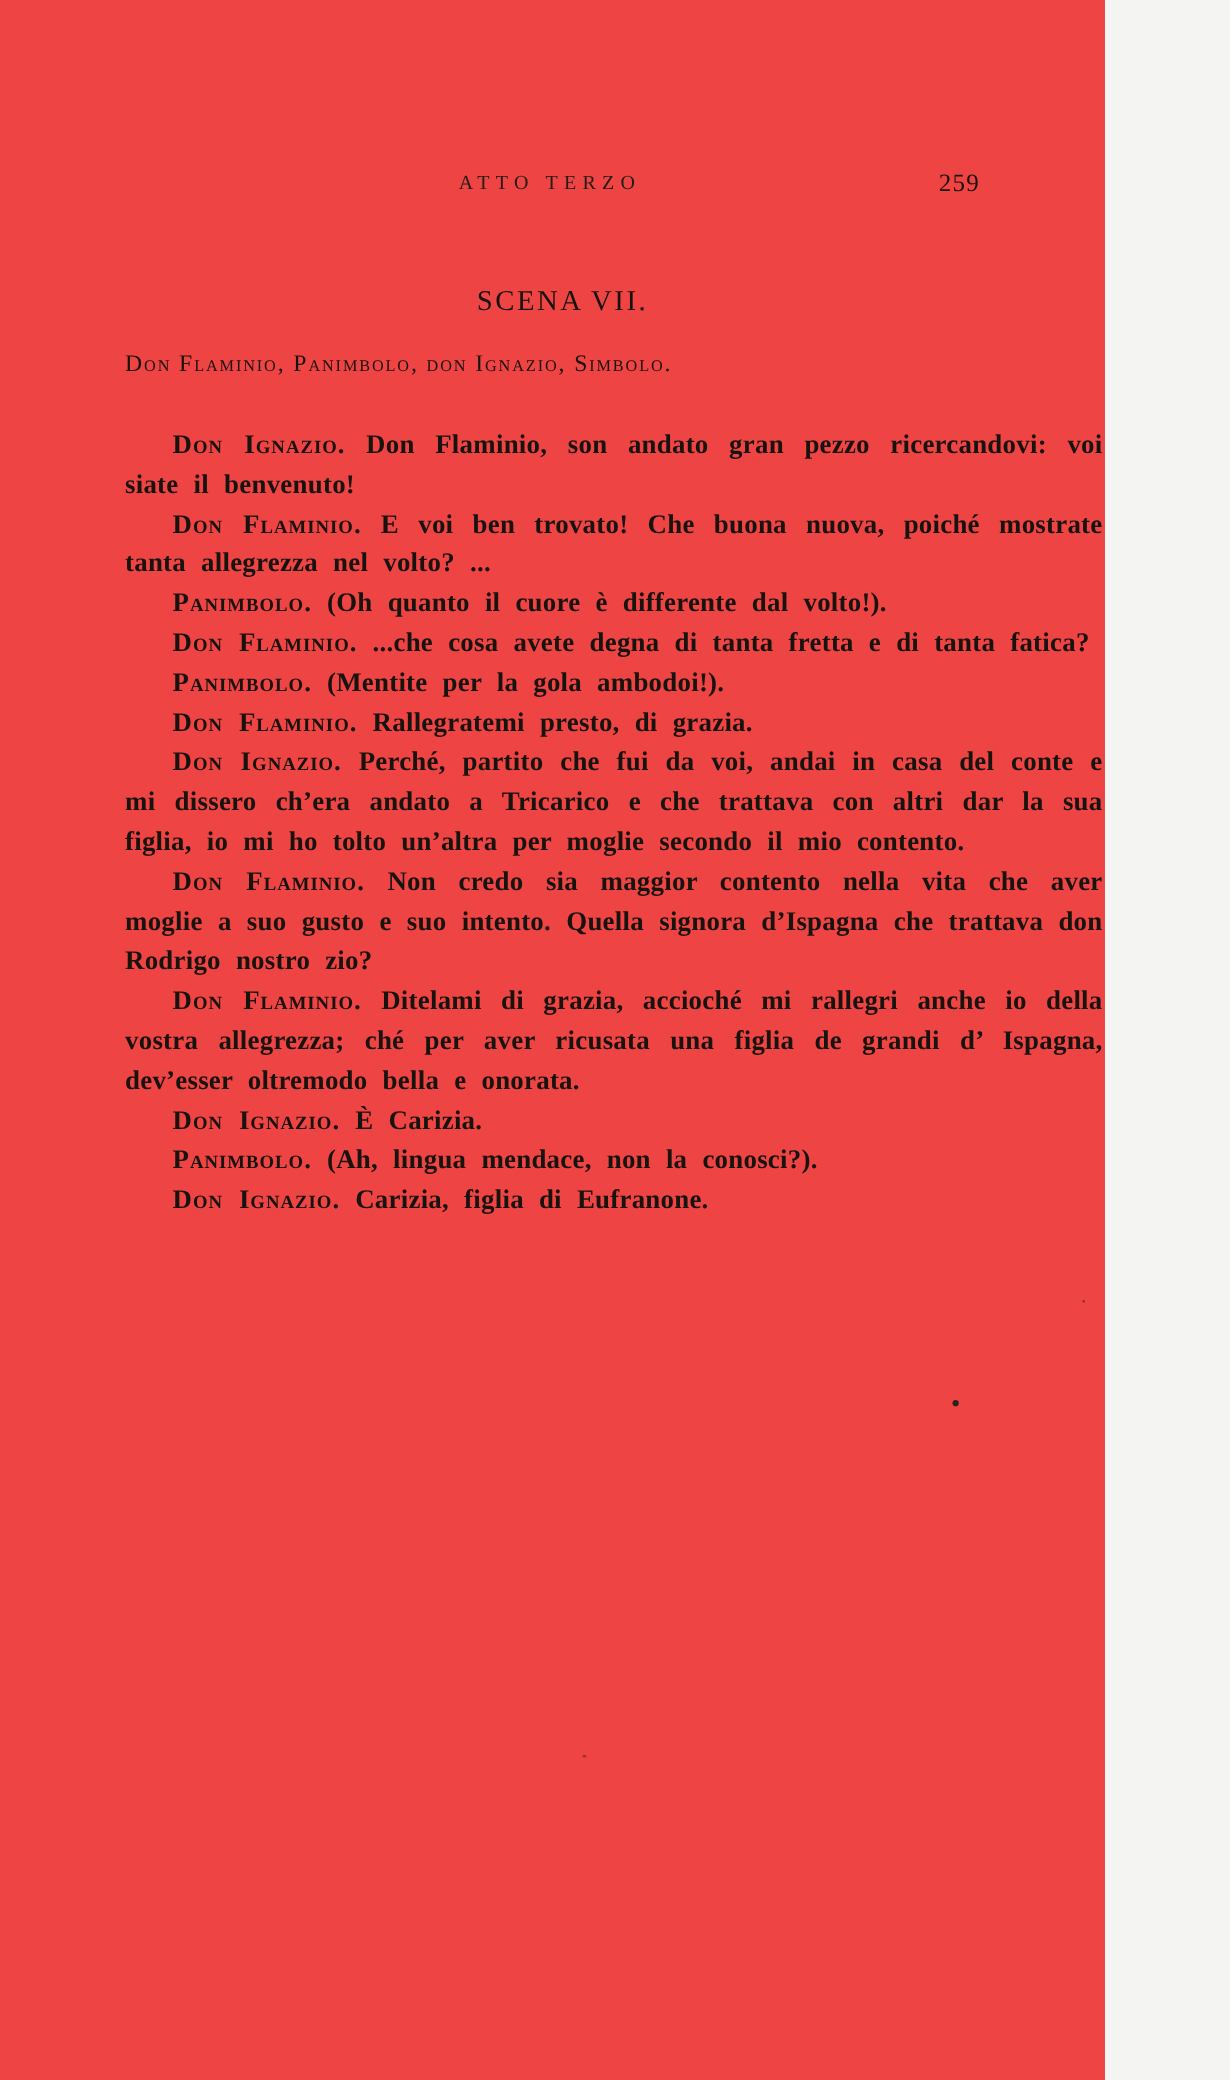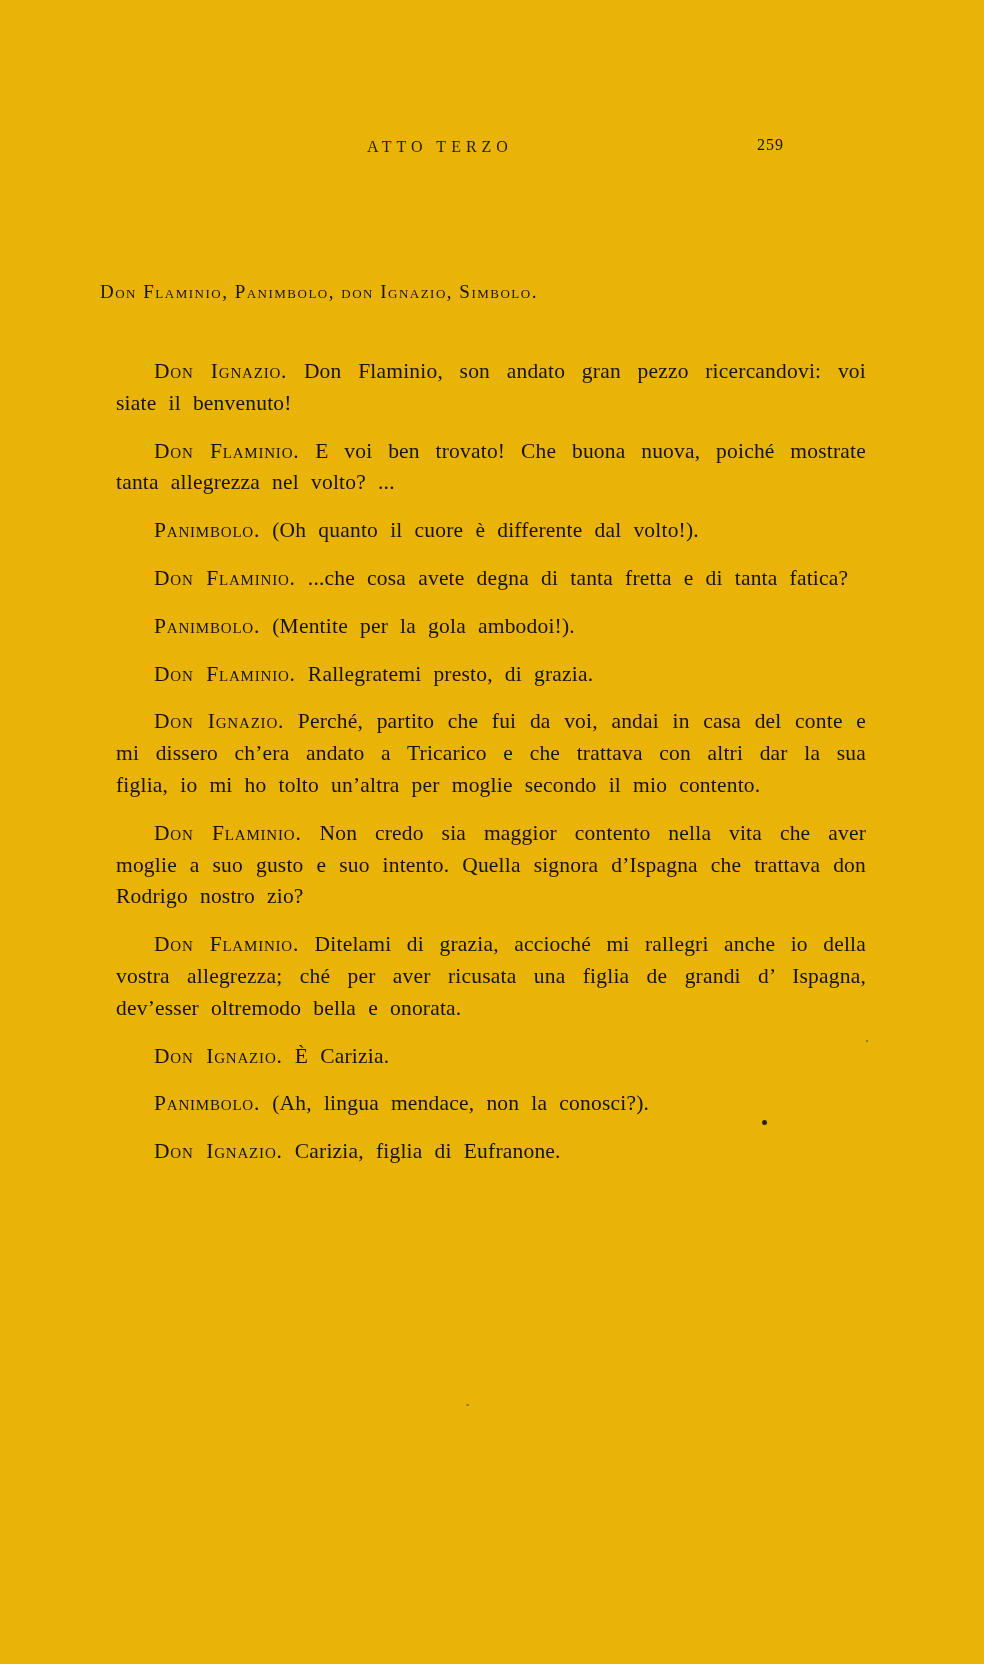--- a/index.html
+++ b/index.html
@@ -3,38 +3,39 @@
 <meta charset="utf-8">
 <style>
   html,body{margin:0;padding:0;}
   body{
     width:984px;height:1664px;
     background:#f4f4f2;
     font-family:"Liberation Serif","DejaVu Serif",serif;
   }
   .page{
     position:relative;
-    width:984px;height:1664px;
-    background:#eab308;
+    width:872px;height:1664px;
+    background:#ef4444;
     color:#17130e;
     overflow:hidden;
+    padding-left:12px;
   }
   .header-row{
     position:absolute;top:138px;left:100px;width:784px;height:26px;
   }
   .running-header{
     position:absolute;left:0;width:680px;
     text-align:center;
     font-size:16px;
     letter-spacing:5px;
     color:#221d17;
   }
   .page-number{
     position:absolute;right:100px;top:-2px;
-    font-size:16px;
+    font-size:20px;
     letter-spacing:1px;
   }
   .scene-title{
     position:absolute;top:228px;left:100px;width:700px;
     margin:0;
     text-align:center;
     font-size:23px;
     font-weight:normal;
     letter-spacing:2px;
   }
@@ -42,27 +43,28 @@
     position:absolute;top:281px;left:100px;width:700px;
     text-align:left;
     font-variant:small-caps;
     font-size:19px;
     letter-spacing:1.5px;
   }
   .dialogue{
     position:absolute;top:340px;left:100px;width:782px;
   }
   .line{
-    margin:16px;
+    margin:0;
     font-size:21.5px;
     line-height:31.8px;
     text-align:justify;
     text-indent:38px;
     word-spacing:6.5px;
     letter-spacing:0.2px;
+    font-weight:bold;
   }
   .speaker{
     font-variant:small-caps;
     letter-spacing:0.8px;
   }
   .speck{
     position:absolute;
     background:#2a241d;
     border-radius:50%;
   }
@@ -73,20 +75,21 @@
 </head>
 <body>
 
 <div class="page">
 
   <div class="header-row">
     <span class="running-header">ATTO TERZO</span>
     <span class="page-number">259</span>
   </div>
 
+  <h2 class="scene-title">SCENA VII.</h2>
 
   <div class="cast-line">Don Flaminio, Panimbolo, don Ignazio, Simbolo.</div>
 
   <div class="dialogue">
       <p class="line"><span class="speaker">Don Ignazio.</span> Don Flaminio, son andato gran pezzo ricercandovi: voi siate il benvenuto!</p>
       <p class="line"><span class="speaker">Don Flaminio.</span> E voi ben trovato! Che buona nuova, poiché mostrate tanta allegrezza nel volto? ...</p>
       <p class="line"><span class="speaker">Panimbolo.</span> (Oh quanto il cuore è differente dal volto!).</p>
       <p class="line"><span class="speaker">Don Flaminio.</span> ...che cosa avete degna di tanta fretta e di tanta fatica?</p>
       <p class="line"><span class="speaker">Panimbolo.</span> (Mentite per la gola ambodoi!).</p>
       <p class="line"><span class="speaker">Don Flaminio.</span> Rallegratemi presto, di grazia.</p>

